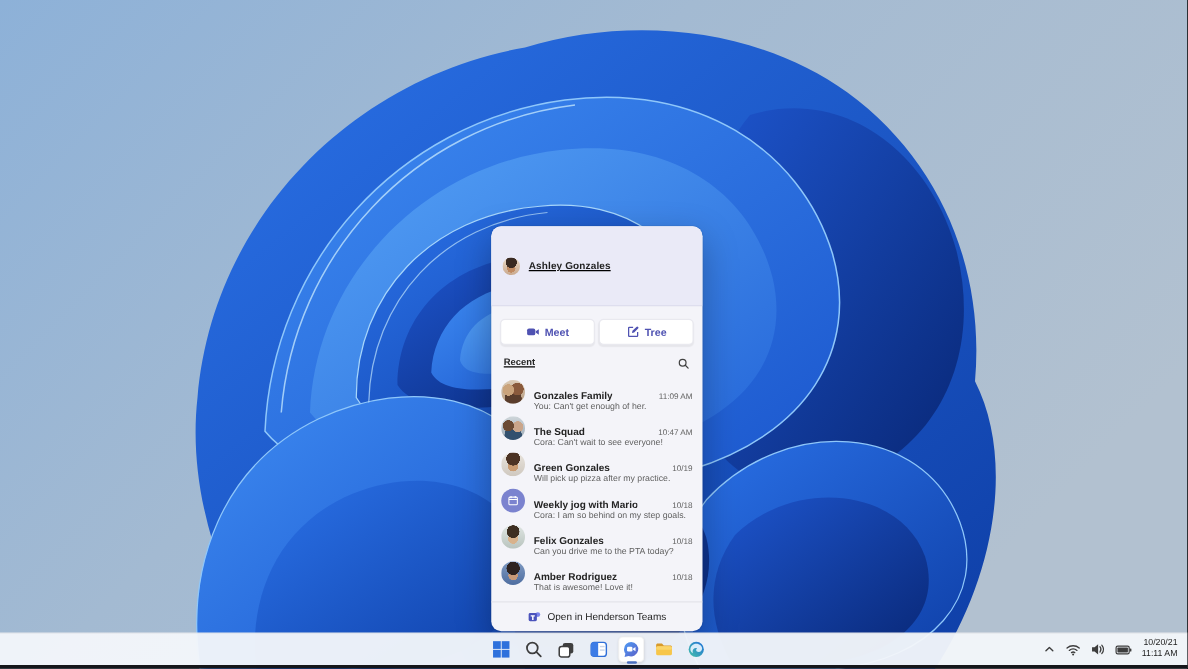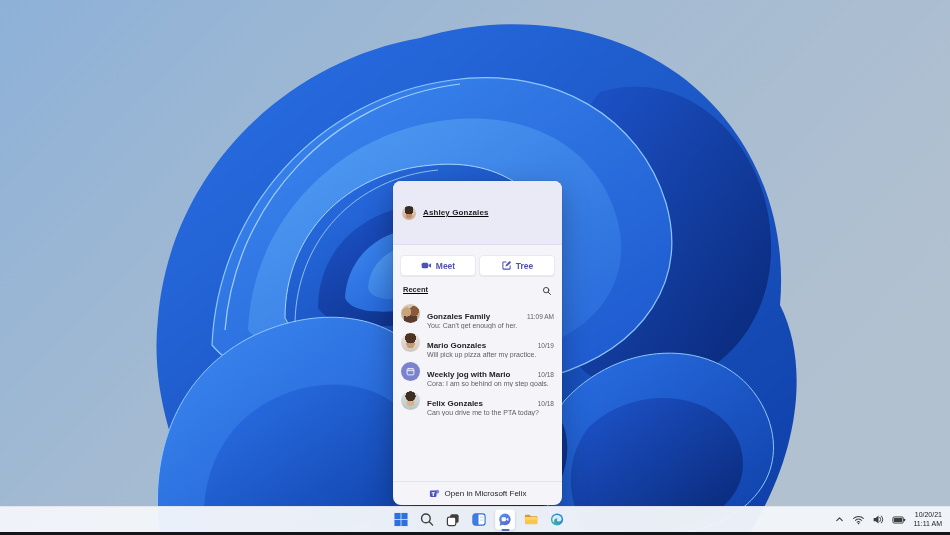--- a/index.html
+++ b/index.html
@@ -164,24 +164,34 @@
         <div class="av av0"></div>
         <div class="chat-item-main">
           <div class="chat-item-top">
             <span class="cname">Gonzales Family</span>
             <span class="ctime">11:09 AM</span>
           </div>
           <div class="cpreview">You: Can't get enough of her.</div>
         </div>
       </div>
       <div class="chat-item">
+        <div class="av av1"></div>
+        <div class="chat-item-main">
+          <div class="chat-item-top">
+            <span class="cname">The Squad</span>
+            <span class="ctime">10:47 AM</span>
+          </div>
+          <div class="cpreview">Cora: Can't wait to see everyone!</div>
+        </div>
+      </div>
+      <div class="chat-item">
         <div class="av av2"></div>
         <div class="chat-item-main">
           <div class="chat-item-top">
-            <span class="cname">Mario Gonzales</span>
+            <span class="cname">Green Gonzales</span>
             <span class="ctime">10/19</span>
           </div>
           <div class="cpreview">Will pick up pizza after my practice.</div>
         </div>
       </div>
       <div class="chat-item">
         <div class="av av4">
           <svg width="9" height="9" viewBox="0 0 16 16" fill="none" stroke="#ffffff" stroke-width="1.5">
             <rect x="2" y="3" width="12" height="11" rx="1.5"></rect>
               <path d="M2 6.5h12M5 1.5v3M11 1.5v3"></path>
@@ -196,31 +206,41 @@
         </div>
       </div>
       <div class="chat-item">
         <div class="av av5"></div>
         <div class="chat-item-main">
           <div class="chat-item-top">
             <span class="cname">Felix Gonzales</span>
             <span class="ctime">10/18</span>
           </div>
           <div class="cpreview">Can you drive me to the PTA today?</div>
+        </div>
+      </div>
+      <div class="chat-item">
+        <div class="av av6"></div>
+        <div class="chat-item-main">
+          <div class="chat-item-top">
+            <span class="cname">Amber Rodriguez</span>
+            <span class="ctime">10/18</span>
+          </div>
+          <div class="cpreview">That is awesome! Love it!</div>
         </div>
       </div>
     </div>
 
     <div class="panel-footer">
       <svg width="11" height="11" viewBox="0 0 12 12">
         <circle cx="9" cy="4" r="2.1" fill="#7b83eb"></circle>
         <rect x="1" y="2.6" width="7.2" height="7.2" rx="1.3" fill="#4b53bc"></rect>
         <path d="M2.8 4.6h3.6v1.1H5.3v3H4V5.7H2.8z" fill="#ffffff"></path>
       </svg>
-      <span class="footer-label">Open in Microsoft Felix</span>
+      <span class="footer-label">Open in Henderson Teams</span>
     </div>
   </div>
 
   <div class="taskbar">
     <div class="tb-center">
 
       <div class="tb-icon">
         <svg width="15" height="15" viewBox="0 0 16 16">
           <rect x="1" y="1" width="6.6" height="6.6" fill="#2e71dc"></rect>
             <rect x="8.4" y="1" width="6.6" height="6.6" fill="#2e71dc"></rect>

